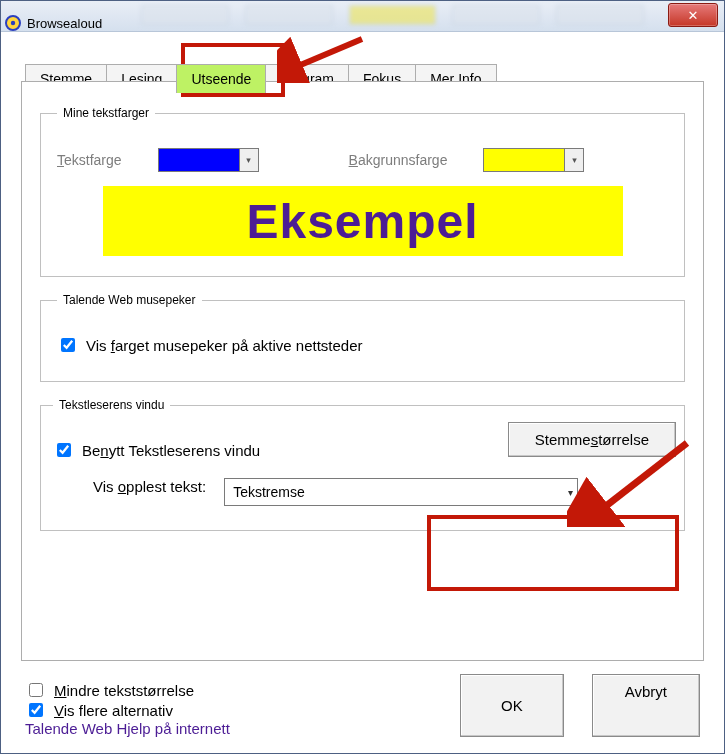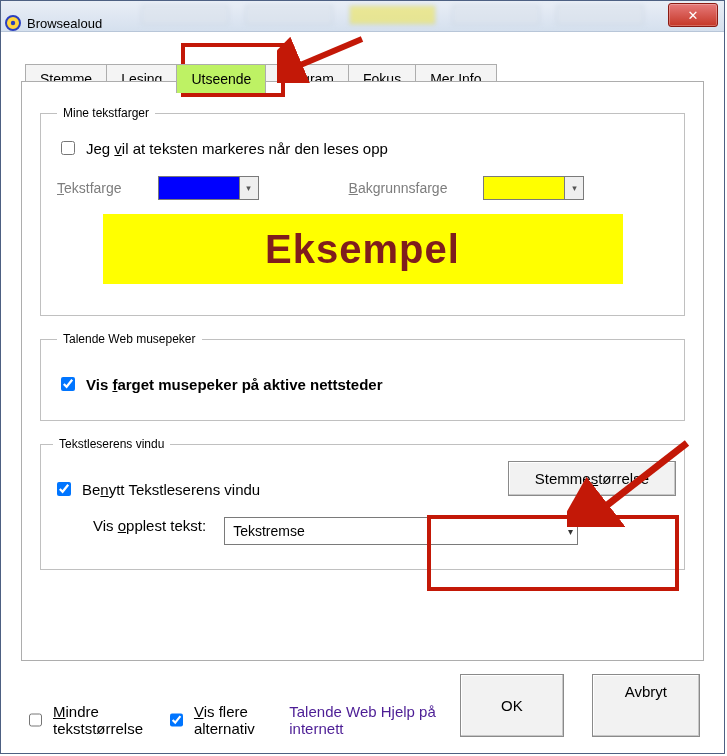--- a/index.html
+++ b/index.html
@@ -19,31 +19,31 @@
   .tab.active{background:#bef264;z-index:2;}
   .tabbody{border:1px solid #adadad;background:#fff;position:absolute;left:0;right:0;top:30px;bottom:0;}
   fieldset{border:1px solid #c0c0c0;margin:16px 18px;padding:10px 16px 16px 16px;}
   legend{font-size:12px;padding:0 6px;}
   .row{display:flex;align-items:center;gap:8px;margin:8px 0;}
   input[type=checkbox]{width:14px;height:14px;}
   .greytxt{color:#7d7d7d;font-size:14px;}
   .swatch{width:80px;height:22px;border:1px solid #7a7a7a;display:inline-block;}
   .swatch-wrap{display:inline-flex;align-items:center;}
   .swatch-btn{width:18px;height:22px;border:1px solid #7a7a7a;border-left:none;background:#efefef;display:inline-flex;align-items:center;justify-content:center;font-size:9px;color:#555;}
-  .example{margin:14px auto 15px auto;width:520px;height:70px;background:#ffff00;color:#7f1d1d;font-family:Arial,sans-serif;font-weight:700;font-size:40px;letter-spacing:1px;display:flex;align-items:center;justify-content:center;}
+  .example{margin:14px auto 4px auto;width:520px;height:70px;background:#ffff00;color:#4c1d95;font-family:Arial,sans-serif;font-weight:700;font-size:48px;letter-spacing:1px;display:flex;align-items:center;justify-content:center;}
   .btn{border:1px solid #8a8a8a;background:#f2f2f2;padding:8px 26px;font-size:15px;box-shadow:inset -1px -1px 0 #c7c7c7, inset 1px 1px 0 #fff;cursor:default;}
   .select{border:1px solid #7a7a7a;height:26px;width:340px;background:#fff;display:flex;align-items:center;justify-content:space-between;padding:0 4px 0 8px;font-size:14px;}
   .select .caret{font-size:10px;color:#333;}
   .link{color:#4c1d95;font-size:15px;}
   
   .hl{position:absolute;border:4px solid #c31807;pointer-events:none;}
   .arrow{position:absolute;pointer-events:none;}
   .u{ text-decoration:underline; text-decoration-color:currentColor; }
   .footer{position:absolute;left:18px;right:18px;bottom:10px;display:flex;align-items:flex-end;justify-content:space-between;}
-  .footer-left{display:flex;flex-direction:row;font-size:15px;}
+  .footer-left{display:flex;flex-direction:column;font-size:15px;}
   .footer-right{display:flex;gap:28px;}
   .tabcontent{position:relative;height:100%;}
   .fs-reader{position:relative;padding-left:12px;}
   .fs-reader .btn{position:absolute;right:8px;top:10px;}
   .fs-reader .visrow{display:flex;gap:18px;margin-top:18px;margin-left:40px;}
 </style>
 </head>
 <body>
 
 <div class="window">
@@ -75,26 +75,20 @@
         <div class="tab active">Utseende</div>
         <div class="tab">Program</div>
         <div class="tab">Fokus</div>
         <div class="tab">Mer Info</div>
       </div>
       <div class="tabbody">
         <div class="tabcontent">
 
           <fieldset style="margin-top:24px;">
             <legend>Mine tekstfarger</legend>
-            <div class="row">
-              <input type="checkbox" style="">
-              <span style="font-size:15px;">
-                <span>Jeg </span><span class="u">v</span><span>il at teksten markeres når den leses opp</span>
-              </span>
-            </div>
             <div class="row" style="margin-top:18px;justify-content:flex-start;gap:36px;">
               <span class="greytxt">
                 <span></span><span class="u">T</span><span>ekstfarge</span>
               </span>
               <span class="swatch-wrap">
                 <span id="sw-text" class="swatch" style="background: rgb(0, 0, 255);"></span>
                 <span class="swatch-btn">▾</span>
               </span>
               <span style="width:18px;"></span>
               <span class="greytxt">
@@ -105,21 +99,21 @@
                 <span class="swatch-btn">▾</span>
               </span>
             </div>
             <div class="example">Eksempel</div>
           </fieldset>
 
           <fieldset>
             <legend>Talende Web musepeker</legend>
             <div class="row" style="margin:18px 0 10px 0;">
               <input type="checkbox" checked="" style="">
-              <span style="font-size:15px;font-weight:bold;">
+              <span style="font-size:15px;">
                 <span>Vis </span><span class="u">f</span><span>arget musepeker på aktive nettsteder</span>
               </span>
             </div>
           </fieldset>
 
           <fieldset class="fs-reader" style="padding-bottom:24px;">
             <legend>Tekstleserens vindu</legend>
             <div class="row" style="margin-top:18px;">
               <input type="checkbox" checked="" style="">
               <span style="font-size:15px;">

